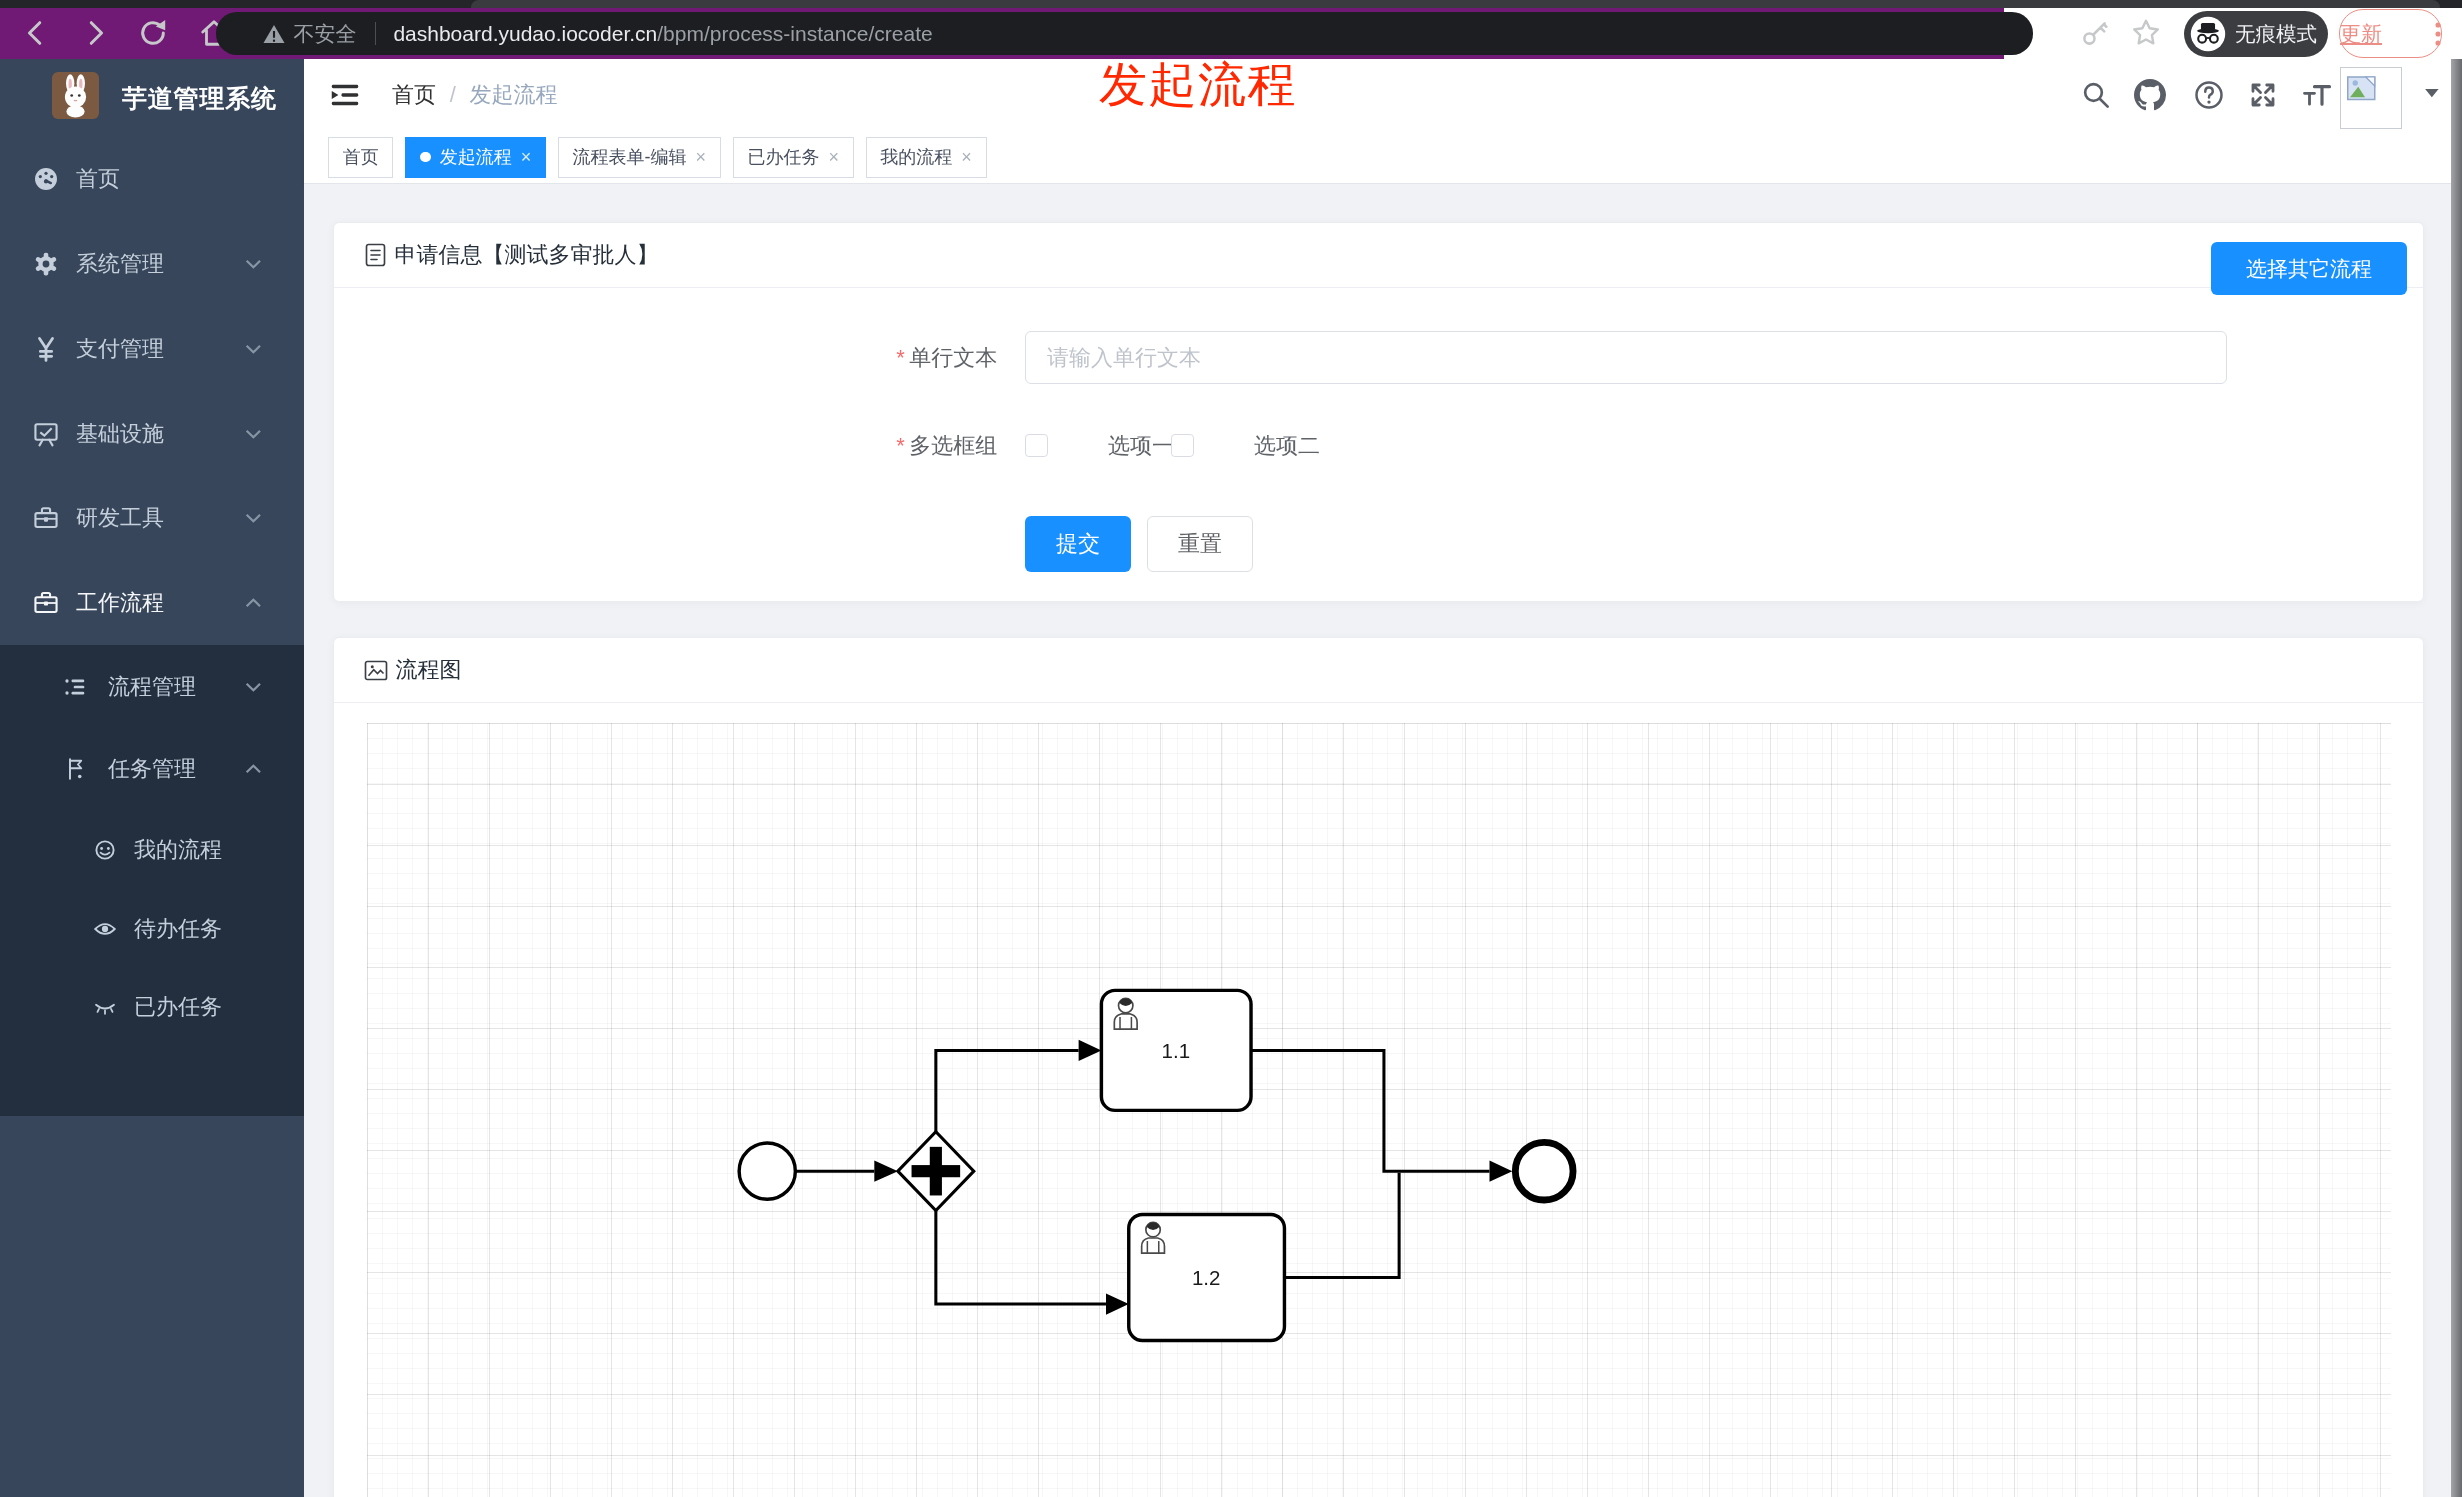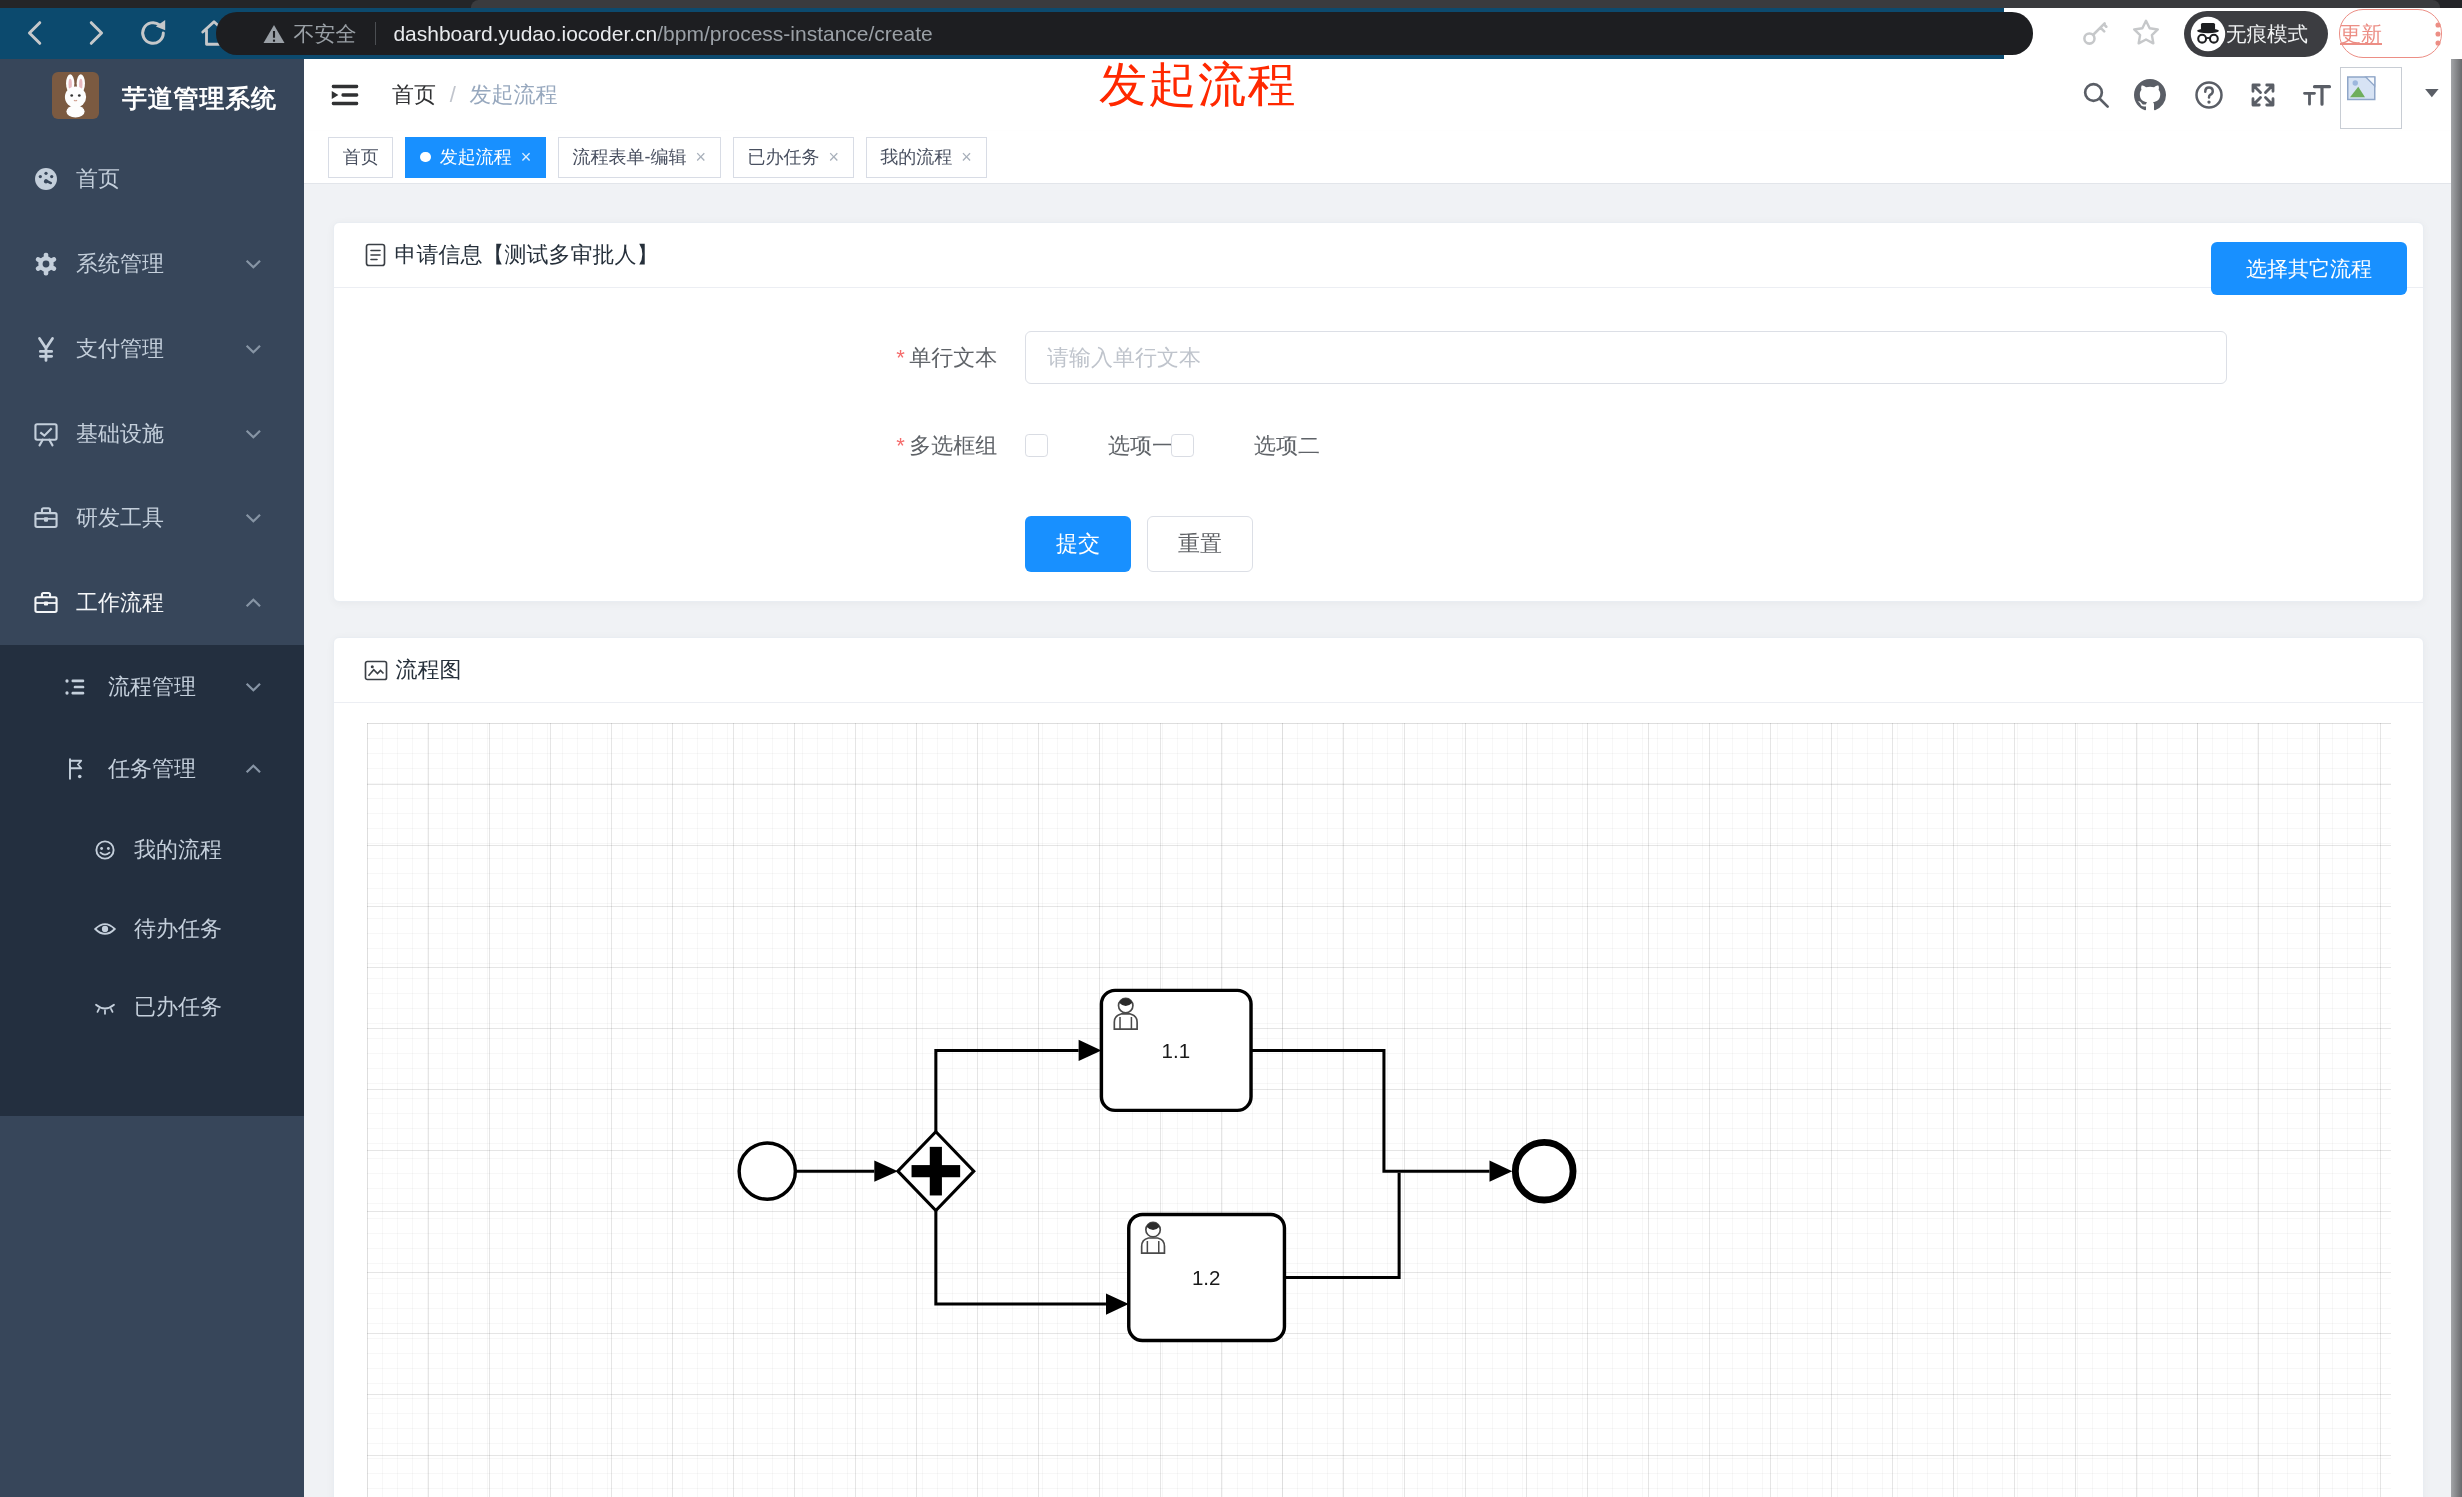--- a/index.html
+++ b/index.html
@@ -2,30 +2,30 @@
 <html style="font-size:12px"><head>
 <meta charset="utf-8">
 <style>
   html,body{margin:0;padding:0;background:#e9e9e9;}
   *{box-sizing:border-box;}
   body{font-family:"Liberation Sans","DejaVu Sans",sans-serif;}
   .screen{position:relative;width:2462px;height:1498px;overflow:hidden;background:#fff;}
   .abs{position:absolute;}
 
   
-  .chrome{position:absolute;left:0;top:0;width:2004px;height:59px;background:#0c4a6e;}
+  .chrome{position:absolute;left:0;top:0;width:2004px;height:59px;background:#701a75;}
   .tabstrip{position:absolute;left:0;top:0;width:2462px;height:7.6px;background:#242528;}
   .tabstrip .tab-sliver{position:absolute;left:471px;top:0;width:1969px;height:7.6px;background:#3a3b3e;border-radius:7.6px 7.6px 0 0;}
   .chrome-ic{position:absolute;top:18px;width:30px;height:30px;color:#c6c8ca;}
   .addr{position:absolute;left:216px;top:12px;width:1817px;height:43px;background:#1d1e21;border-radius:21px;display:flex;align-items:center;color:#9aa0a6;font-size:21px;}
   .addr .sec{margin-left:46px;display:flex;align-items:center;gap:7.6px;}
   .addr .div{width:0.8px;height:23px;background:#4b4e52;margin:0 18px;}
   .addr .dom{color:#e8eaed;}
   .addr .pth{color:#9aa0a6;}
-  .chip-incog{position:absolute;left:2184px;top:10.6px;width:144px;height:46px;background:#3c3d41;border-radius:23px;display:flex;align-items:center;padding-left:6px;color:#f1f3f4;font-size:20.5px;font-family:Liberation Mono, monospace;}
+  .chip-incog{position:absolute;left:2184px;top:10.6px;width:144px;height:46px;background:#3c3d41;border-radius:23px;display:flex;align-items:center;gap:9px;padding-left:6px;color:#f1f3f4;font-size:20.5px;font-family:Liberation Mono, monospace;}
   .chip-update{position:absolute;left:2339px;top:9px;width:103px;height:49px;border:1.9px solid #ec8e85;border-radius:24px;display:flex;align-items:center;justify-content:space-between;gap:10.6px;color:#ec8e85;font-size:21px;text-decoration:underline;}
 
   
   .sidebar{position:absolute;left:0;top:59px;width:304px;height:1439px;background:#37465a;color:#c4cfdb;padding-left:12px;}
   .side-dark{position:absolute;left:0;top:586px;width:304px;height:471px;background:#232f3f;}
   .logo-row{position:absolute;left:0;top:0;width:304px;height:84px;}
   .logo-title{position:absolute;left:122px;top:23px;font-size:25px;font-weight:bold;color:#fff;letter-spacing:0.8px;}
   .nav-item{position:absolute;left:0;width:304px;height:85px;display:flex;align-items:center;font-size:22px;cursor:pointer;}
   .nav-item .ic{position:absolute;width:26px;height:26px;}
   .nav-item .lbl{position:absolute;}

